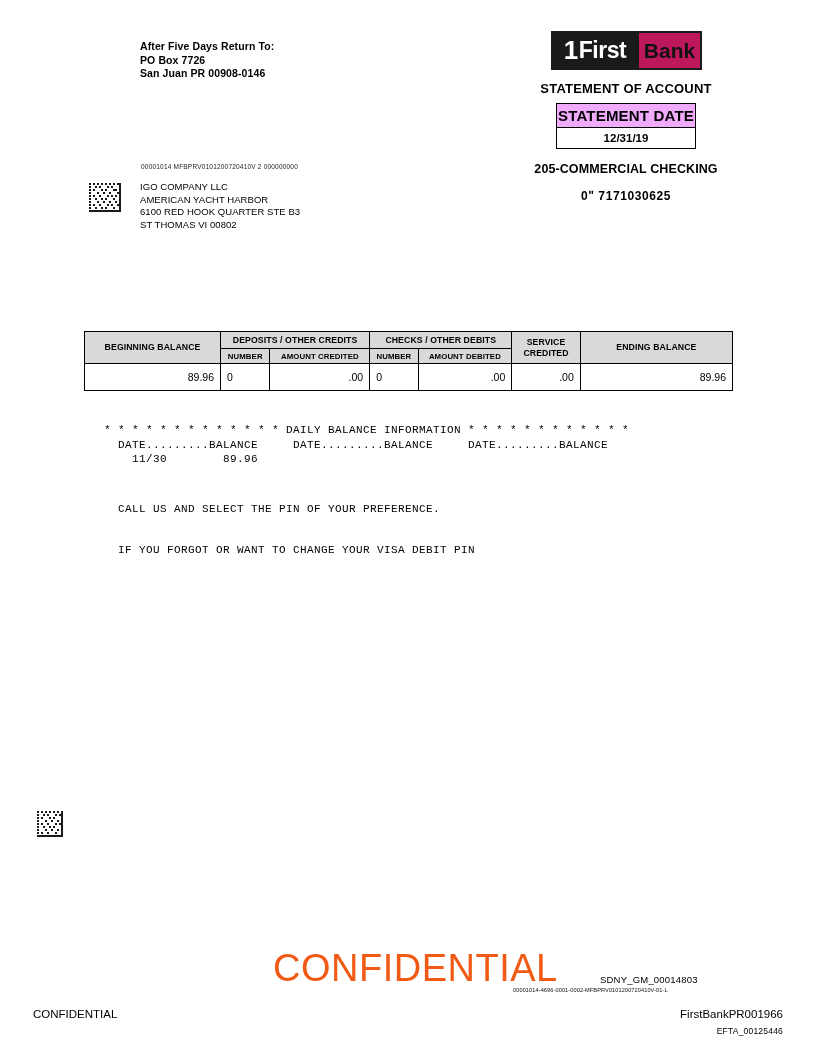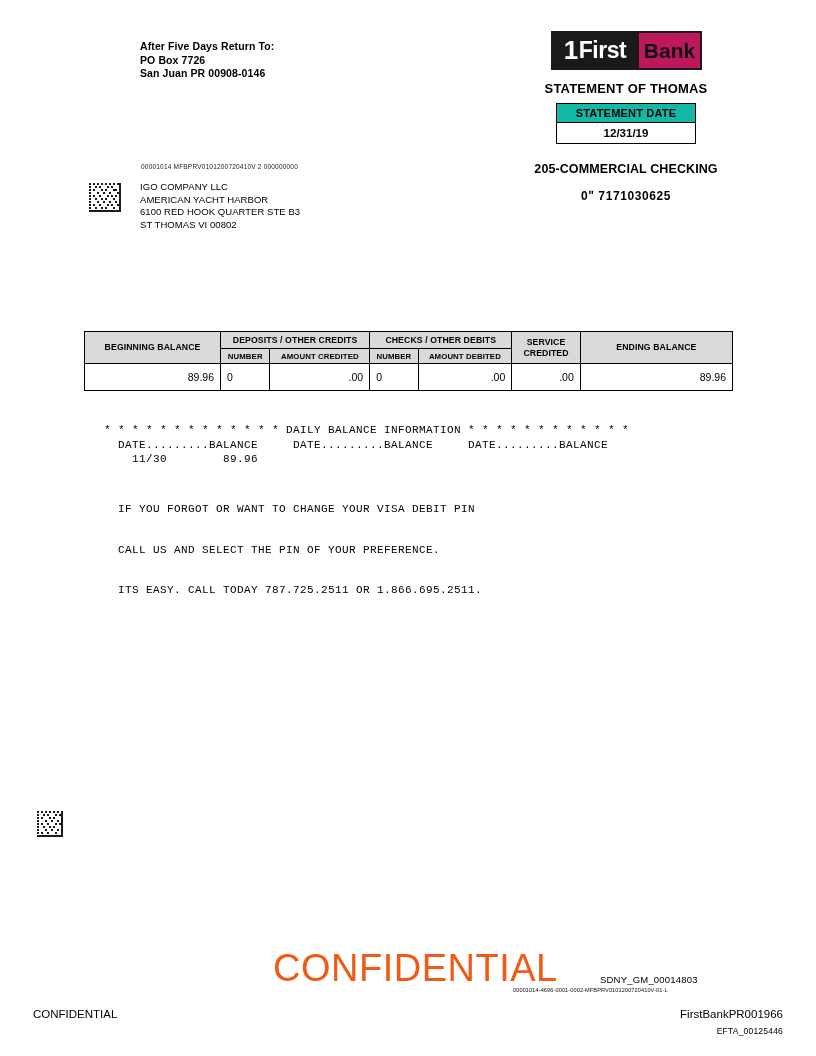--- a/index.html
+++ b/index.html
@@ -96,23 +96,23 @@
 
   .stmt-date-box {
     position: absolute;
     left: 556px;
     top: 103px;
     width: 140px;
     border: 1px solid #000;
     box-sizing: border-box;
   }
   .stmt-date-head {
-    background: #14b8a6;
+    background: #f0abfc;
     text-align: center;
-    font-size: 11px;
+    font-size: 15px;
     font-weight: bold;
     padding: 3px 0 3px;
     border-bottom: 1px solid #000;
     letter-spacing: 0.2px;
   }
   .stmt-date-val {
     text-align: center;
     font-size: 11.5px;
     font-weight: bold;
     padding: 4px 0 4px;
@@ -289,21 +289,21 @@
 
   <div class="logo">
     <div class="logo-left">
       <span class="logo-one">1</span>
         <span>First</span>
     </div>
     <div class="logo-right">Bank</div>
   </div>
   <div class="logo-outer-border"></div>
 
-  <div class="stmt-of-account">STATEMENT OF THOMAS</div>
+  <div class="stmt-of-account">STATEMENT OF ACCOUNT</div>
 
   <div class="stmt-date-box">
     <div class="stmt-date-head">STATEMENT DATE</div>
     <div class="stmt-date-val">12/31/19</div>
   </div>
 
   <div class="acct-type">205-COMMERCIAL CHECKING</div>
   <div class="acct-num">0ʺ 7171030625</div>
 
   <div class="mailer-code">00001014  MFBPRV0101200720410V  2 000000000</div>
@@ -418,23 +418,22 @@
       <td class="val r">89.96</td>
     </tr>
   </tbody>
     </table>
 
   <div class="mono daily-stars">* * * * * * * * * * * * * DAILY BALANCE INFORMATION * * * * * * * * * * * *</div>
   <div class="mono daily-hdr">DATE.........BALANCE     DATE.........BALANCE     DATE.........BALANCE</div>
   <div class="mono daily-row">  11/30        89.96</div>
 
   <div class="mono pin-msg">
+    <div>CALL US AND SELECT THE PIN OF YOUR PREFERENCE.</div>
     <div>IF YOU FORGOT OR WANT TO CHANGE YOUR VISA DEBIT PIN</div>
-    <div>CALL US AND SELECT THE PIN OF YOUR PREFERENCE.</div>
-    <div>ITS EASY. CALL TODAY 787.725.2511 OR 1.866.695.2511.</div>
   </div>
 
   <svg class="barcode-bottom" viewBox="0 0 30 30">
     <rect x="0" y="0" width="30" height="30" fill="#ffffff"></rect>
     <g fill="#1a1a1a">
       <rect x="1" y="1" width="2" height="2"></rect>
         <rect x="5" y="1" width="2" height="2"></rect>
         <rect x="9" y="1" width="2" height="2"></rect>
         <rect x="13" y="1" width="2" height="2"></rect>
         <rect x="17" y="1" width="2" height="2"></rect>

